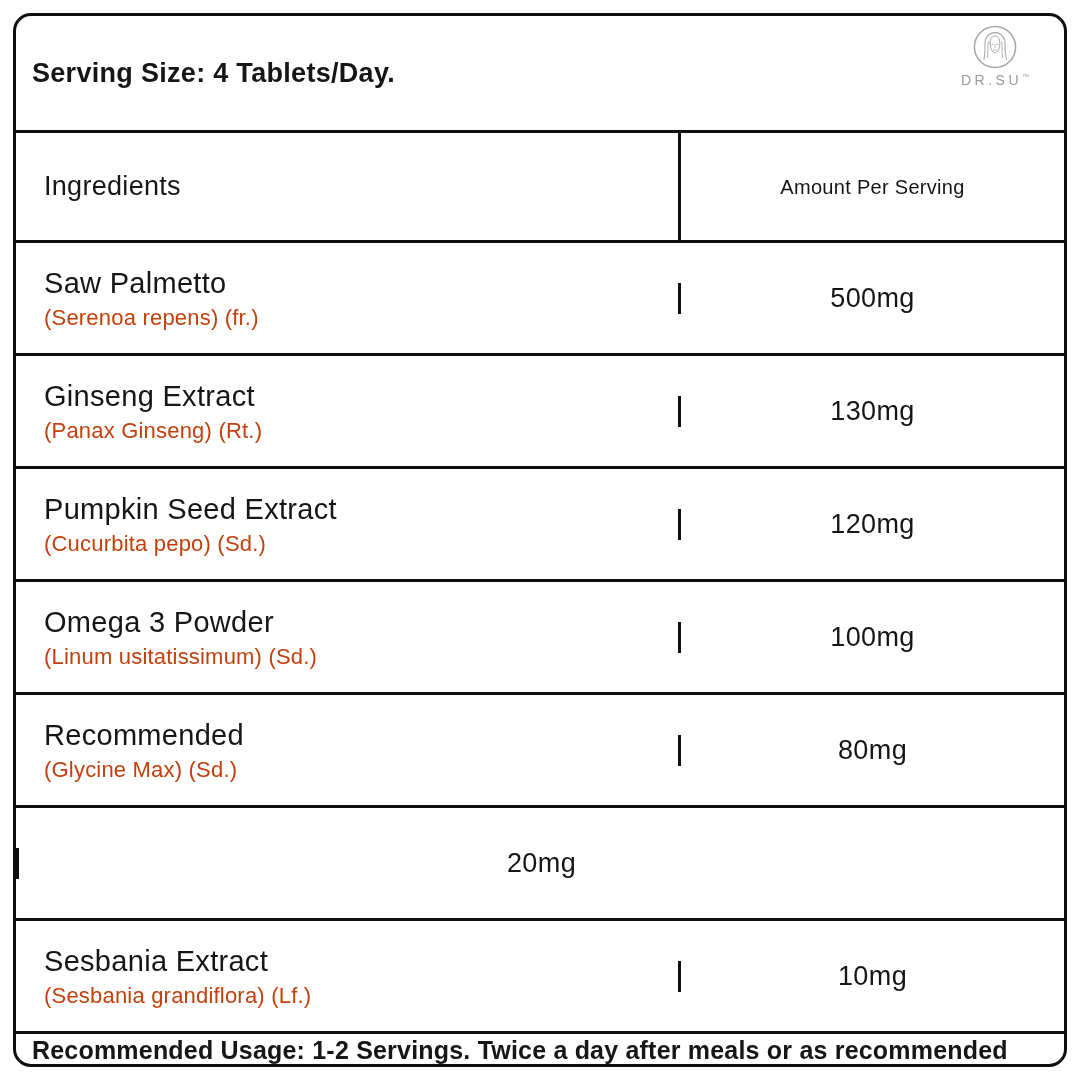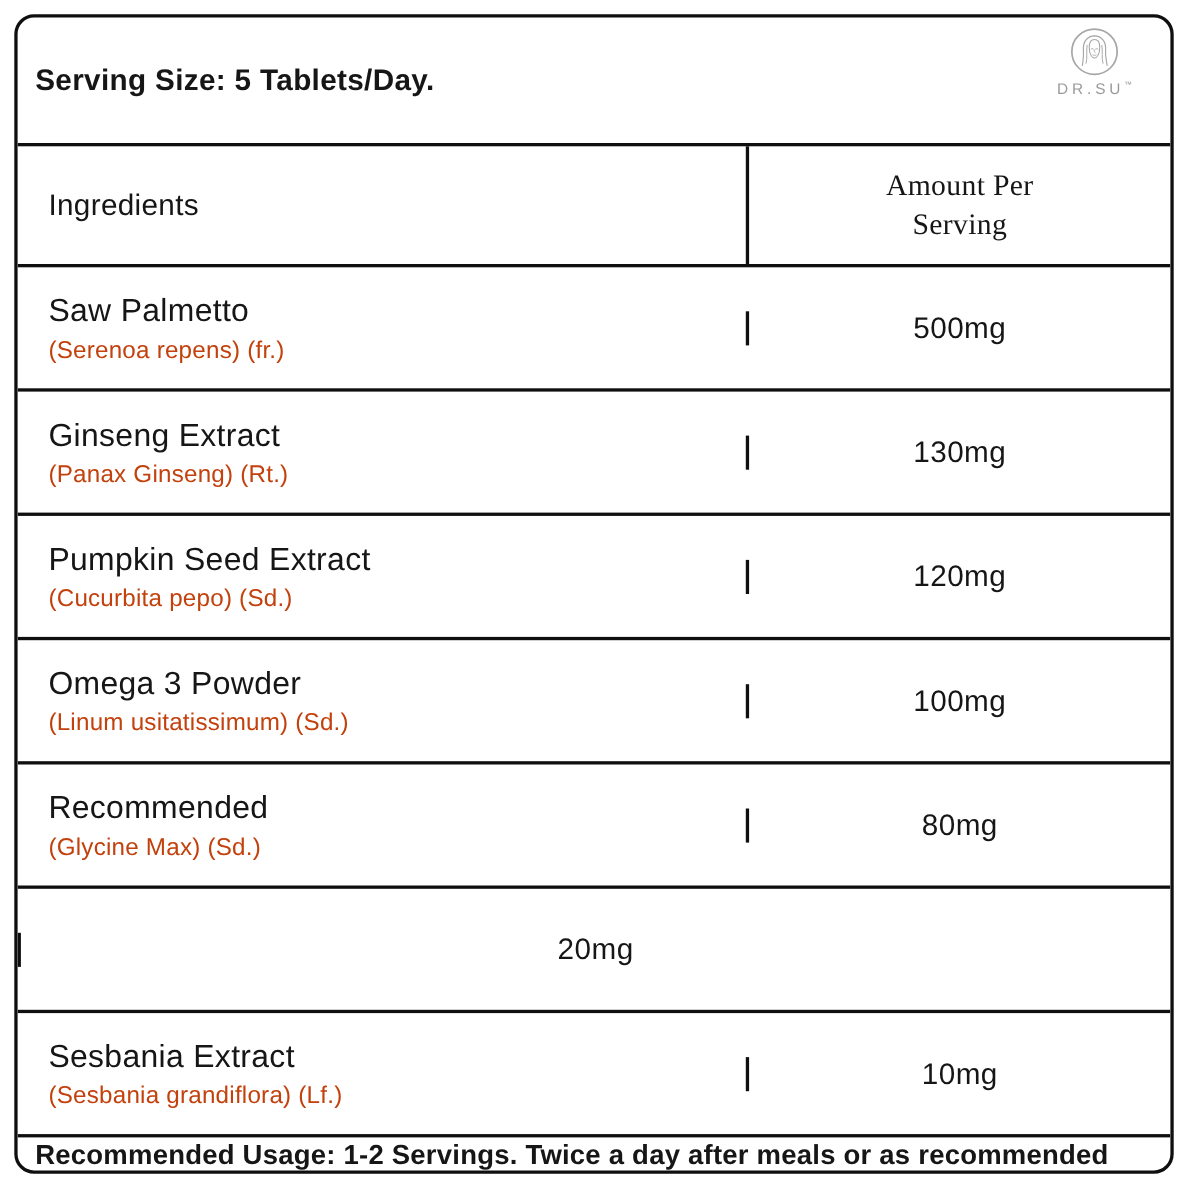--- a/index.html
+++ b/index.html
@@ -40,40 +40,40 @@
     width:662px;flex:0 0 auto;box-sizing:border-box;
     display:flex;flex-direction:column;justify-content:center;
     padding-left:28px;padding-right:10px;
   }
   .cell-right{
     flex:1;border-left:3px solid #0f0f0f;box-sizing:border-box;
     display:flex;align-items:center;justify-content:center;text-align:center;
   }
   .col-head-left{font-size:27px;font-weight:500;letter-spacing:.3px;}
   .col-head-right{
-    font-size:27px;font-weight:500;letter-spacing:.3px;
-    max-width:210px;line-height:1.3;font-family:Liberation Serif, serif;
+    font-size:20px;font-weight:500;letter-spacing:.3px;
+    max-width:210px;line-height:1.3;
   }
   .ing-name{font-size:29px;font-weight:500;letter-spacing:.3px;line-height:1.25;}
   .ing-latin{font-size:22px;font-weight:400;letter-spacing:.2px;margin-top:3px;color:#c2410c;}
   .amount{font-size:27px;font-weight:500;letter-spacing:.4px;}
   .row-footer{
     flex:1;border-top:3px solid #0f0f0f;box-sizing:border-box;
     display:flex;flex-direction:column;justify-content:flex-start;
     padding:0 30px 16px 16px;
   }
   .footer-text{font-size:25px;font-weight:700;letter-spacing:.2px;line-height:1.32;}
 </style>
 </head>
 <body>
 
 <div class="panel">
 
   <div class="row-serving">
-    <div class="serving-text">Serving Size: 5 Tablets/Day.</div>
+    <div class="serving-text">Serving Size: 4 Tablets/Day.</div>
     <div class="logo">
       <svg viewBox="0 0 48 48" fill="none">
         <circle cx="24" cy="24" r="21.5" stroke="#a6a6a6" stroke-width="1.6"></circle>
         <path d="M24 9 C17 9 13 15 13.5 22 C14 29 13 33 12.5 37" stroke="#a6a6a6" stroke-width="1.1" stroke-linecap="round"></path>
         <path d="M24 9 C31 9 35 15 34.5 22 C34 29 35.5 33 36 37" stroke="#a6a6a6" stroke-width="1.1" stroke-linecap="round"></path>
         <path d="M17 18 C16 24 17.5 30 16 35" stroke="#a6a6a6" stroke-width="0.9" stroke-linecap="round"></path>
         <path d="M31 18 C32 24 30.5 30 32 35" stroke="#a6a6a6" stroke-width="0.9" stroke-linecap="round"></path>
         <path d="M19 20 C19 15 21 12.5 24 12.5 C27 12.5 29 15 29 20 C29 26 26.5 30 24 30 C21.5 30 19 26 19 20 Z" stroke="#a6a6a6" stroke-width="1" stroke-linecap="round"></path>
         <path d="M20.8 21.5 C21.5 21 22.3 21 23 21.5" stroke="#a6a6a6" stroke-width="0.9" stroke-linecap="round"></path>
         <path d="M25 21.5 C25.7 21 26.5 21 27.2 21.5" stroke="#a6a6a6" stroke-width="0.9" stroke-linecap="round"></path>

